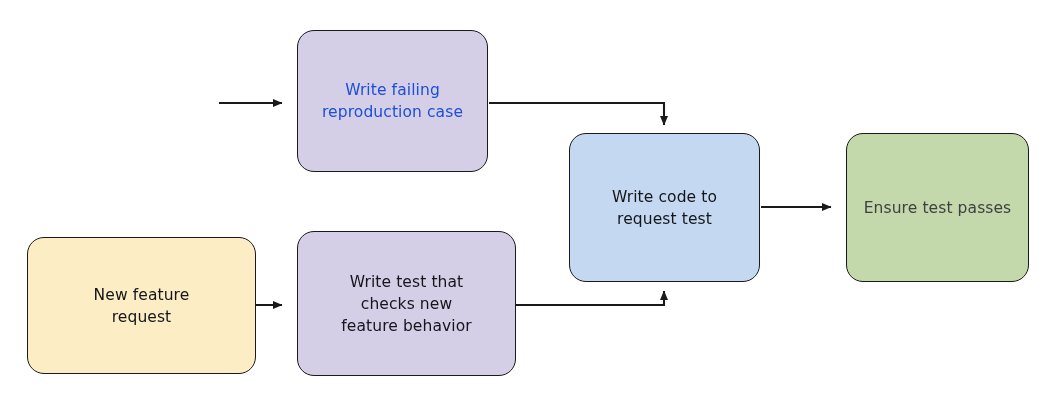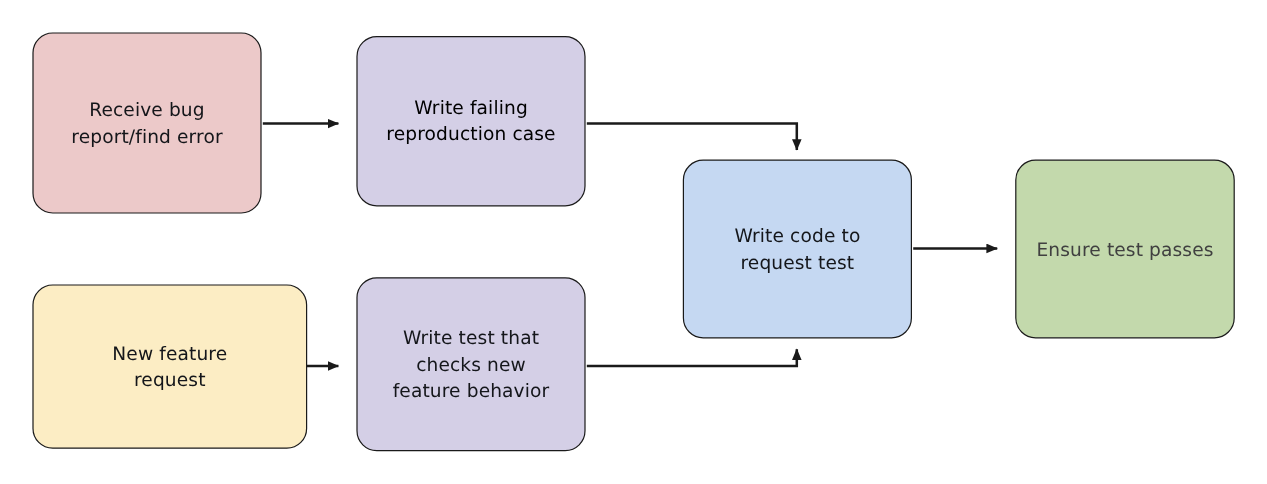--- a/index.html
+++ b/index.html
@@ -74,36 +74,32 @@
 
     <g>
       <path d="M 489 305 L 664 305 L 664 291" stroke="#1a1a1a" stroke-width="2.1" fill="none" marker-end="url(#arrow-right)"></path>
     </g>
 
     <g>
       <path d="M 761 207 L 831 207" stroke="#1a1a1a" stroke-width="2.1" fill="none" marker-end="url(#arrow-right)"></path>
     </g>
   </svg>
 
-  <div class="node" style="left: 27px; top: 27px; width: 191px; height: 151px; background: rgb(236, 201, 201); border-color: rgb(26, 26, 26); color: rgb(20, 22, 26);">
-    <span class="node-label">Receive bug
-report/find error</span>
-  </div>
 
-  <div class="node" style="left: 297px; top: 30px; width: 191px; height: 142px; background: rgb(212, 207, 230); border-color: rgb(26, 26, 26); color: #000000;">
+  <div class="node" style="left: 297px; top: 30px; width: 191px; height: 142px; background: rgb(212, 207, 230); border-color: rgb(26, 26, 26); color: #1d4ed8;">
     <span class="node-label">Write failing
 reproduction case</span>
   </div>
 
   <div class="node" style="left: 27px; top: 237px; width: 229px; height: 137px; background: rgb(252, 237, 196); border-color: rgb(26, 26, 26); color: rgb(20, 22, 26);">
     <span class="node-label">New feature
 request</span>
   </div>
 
-  <div class="node" style="left: 297px; top: 231px; width: 191px; height: 145px; background: rgb(212, 207, 230); border-color: rgb(26, 26, 26); color: rgb(20, 22, 26);">
+  <div class="node" style="left: 297px; top: 231px; width: 219px; height: 145px; background: rgb(212, 207, 230); border-color: rgb(26, 26, 26); color: rgb(20, 22, 26);">
     <span class="node-label">Write test that
 checks new
 feature behavior</span>
   </div>
 
   <div class="node" style="left: 569px; top: 133px; width: 191px; height: 149px; background: rgb(197, 216, 242); border-color: rgb(26, 26, 26); color: rgb(20, 22, 26);">
     <span class="node-label">Write code to
 request test</span>
   </div>
 

